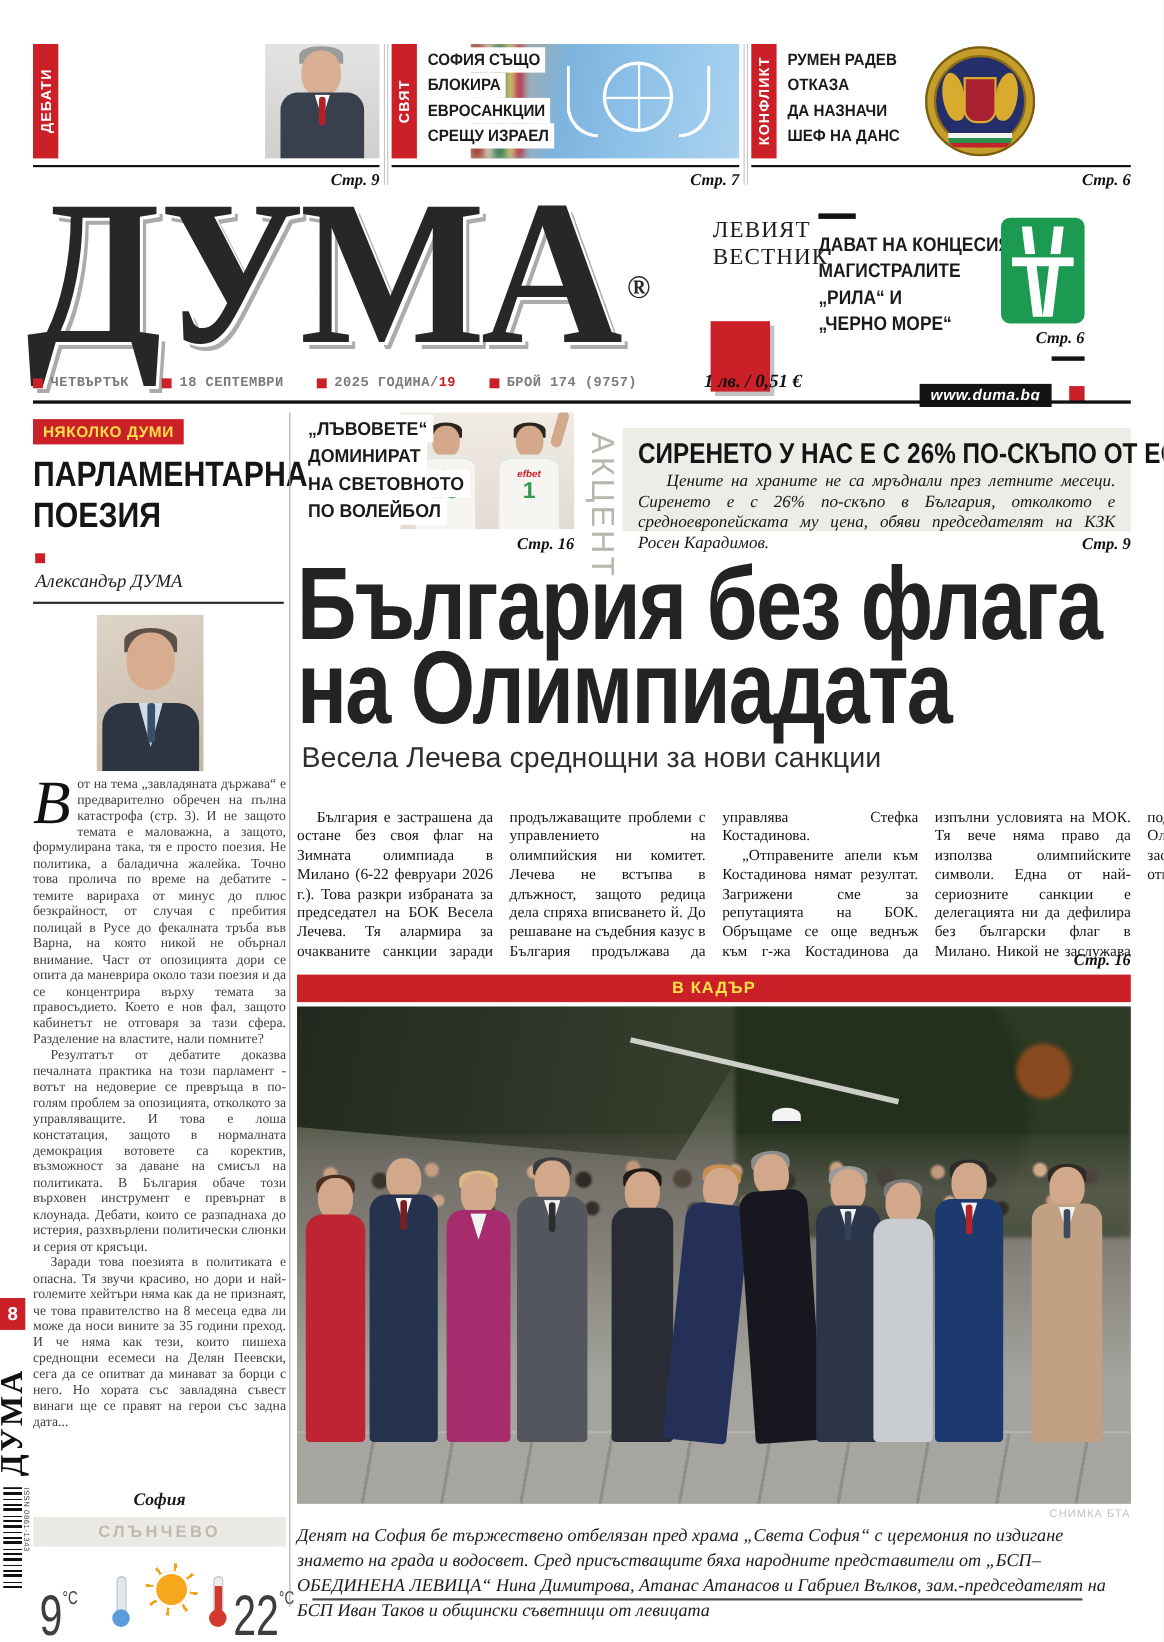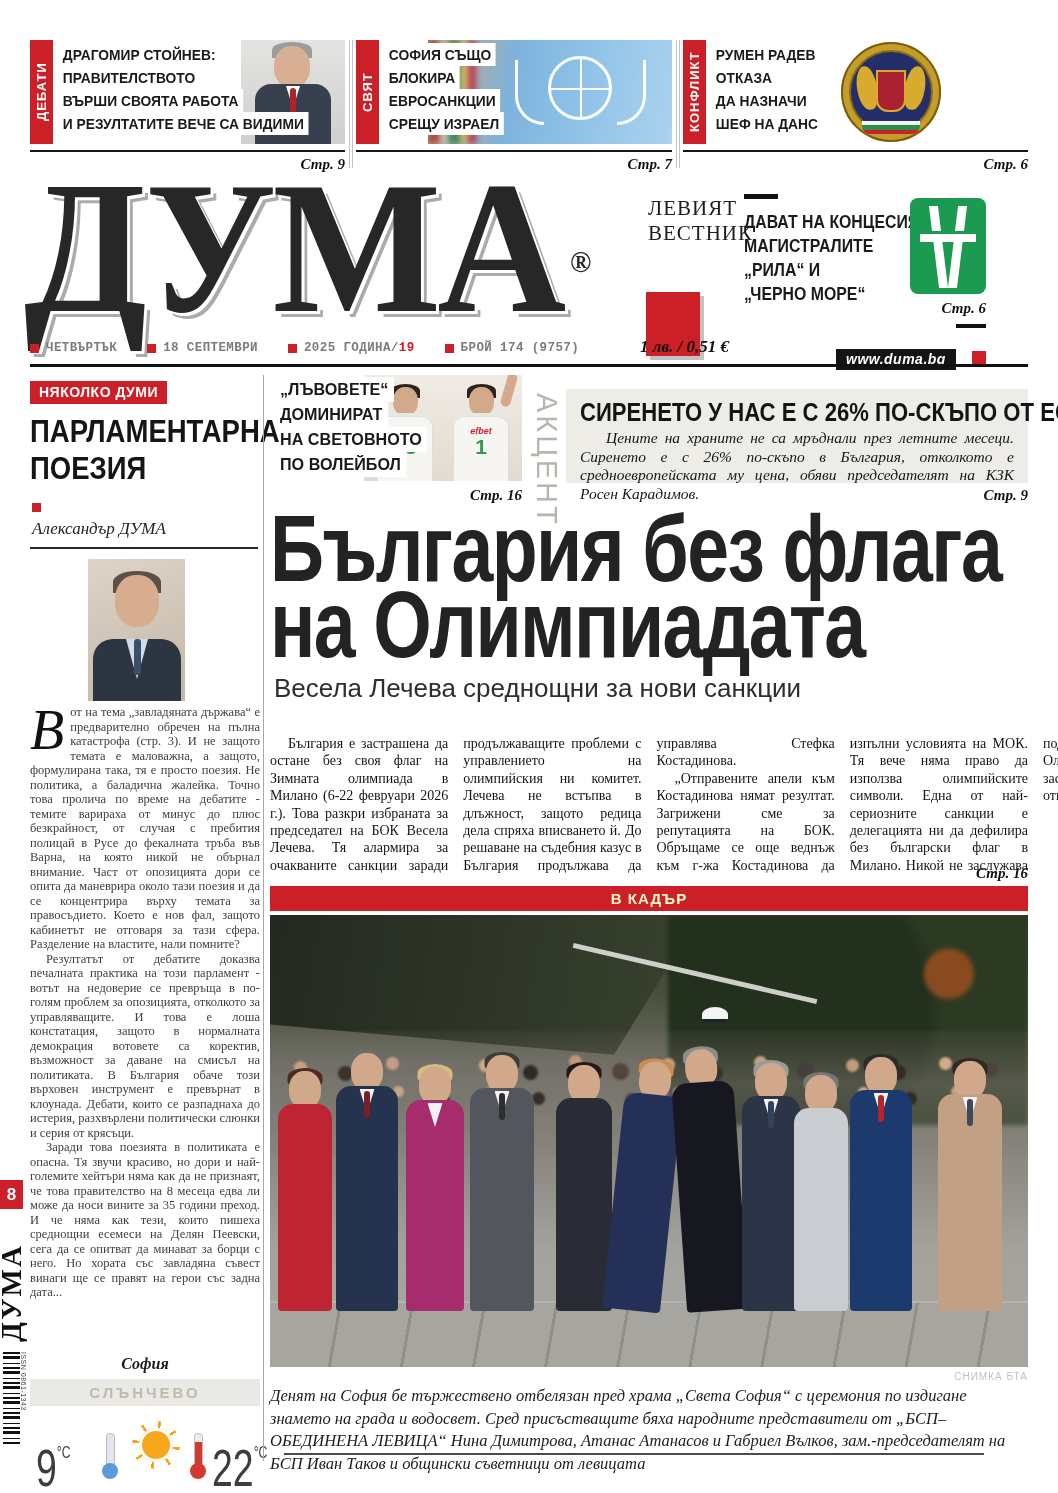--- a/index.html
+++ b/index.html
@@ -68,21 +68,21 @@
   
   .dateline{position:absolute;left:30px;top:341px;display:flex;gap:30px;align-items:flex-start;
             font-weight:bold;font-size:12.5px;color:#7c7c7c;letter-spacing:.4px;font-family:Liberation Mono, monospace;}
   .dateline .it{display:flex;align-items:center;gap:7px;}
   .dl-sq{width:9px;height:9px;background:#cb2027;}
   .dl-red{color:#cb2027;}
   .price{position:absolute;left:640px;top:337px;font-family:"Liberation Serif",serif;font-weight:bold;font-style:italic;font-size:17px;color:#111;}
   .mastrule{position:absolute;left:30px;top:364px;width:998px;height:3px;background:#111;}
   
   .leftcol{position:absolute;left:30px;top:375px;width:230px;}
-  .optag{position:absolute;left:0;top:6px;background:#cb2027;color:#ffffff;font-weight:bold;font-size:14px;
+  .optag{position:absolute;left:0;top:6px;background:#cb2027;color:#fde047;font-weight:bold;font-size:14px;
          letter-spacing:.5px;padding:3px 9px 4px;}
   .optitle{position:absolute;left:0;top:38px;font-weight:bold;font-size:32px;line-height:37px;
            transform:scaleX(.86);transform-origin:0 0;white-space:nowrap;color:#151515;}
   .opbul{position:absolute;left:2px;top:128px;width:9px;height:9px;background:#cb2027;}
   .opauthor{position:absolute;left:2px;top:144px;font-family:"Liberation Serif",serif;font-style:italic;font-size:17px;color:#222;}
   .oprule{position:absolute;left:0;top:172px;width:228px;height:2px;background:#2a2a2a;}
   .auphoto{position:absolute;left:58px;top:184px;width:97px;height:142px;background:linear-gradient(160deg,#ded4c7 0%,#c2b6a7 100%);overflow:hidden;}
   .auhr{position:absolute;left:25px;top:12px;width:48px;height:22px;border-radius:50% 50% 0 0;background:#5d5048;}
   .auhd{position:absolute;left:27px;top:16px;width:44px;height:52px;border-radius:46%;background:#d8ac8e;}
   .ausut{position:absolute;left:5px;bottom:0;width:88px;height:62px;border-radius:20px 20px 0 0;background:#2d3542;}
@@ -144,21 +144,21 @@
           font-size:15.5px;line-height:18.5px;text-align:justify;color:#161616;}
   .akbody .ind{display:inline-block;width:26px;}
   .akpage{position:absolute;left:296px;top:112px;width:462px;text-align:right;}
   .headline{position:absolute;left:0;top:136px;font-weight:bold;font-size:94px;line-height:76px;
             letter-spacing:-2px;color:#232323;transform:scaleX(.8);transform-origin:0 0;white-space:nowrap;}
   .subhead{position:absolute;left:4px;top:298px;font-size:26px;line-height:31px;color:#2e2e2e;}
   .maincols{position:absolute;left:0;top:360px;width:758px;height:152px;column-count:4;column-gap:15px;
             font-family:"Liberation Serif",serif;font-size:14px;line-height:17.4px;text-align:justify;color:#141414;}
   .maincols p{margin:0;text-indent:18px;}
   .mainpage{position:absolute;left:0;top:490px;width:758px;text-align:right;}
-  .vkbar{position:absolute;left:0;top:511px;width:758px;height:25px;background:#cb2027;color:#fef9c3;font-weight:bold;
+  .vkbar{position:absolute;left:0;top:511px;width:758px;height:25px;background:#cb2027;color:#fde047;font-weight:bold;
          font-size:15px;letter-spacing:1px;display:flex;align-items:center;justify-content:center;}
   
   .photo{position:absolute;left:0;top:540px;width:758px;height:452px;overflow:hidden;
          background:linear-gradient(180deg,#39402f 0%,#49513c 18%,#6c6c63 32%,#83817a 46%,#8f8d86 58%,#a3a29c 74%,#a8a7a1 100%);}
   .trees{position:absolute;right:0;top:0;width:360px;height:210px;filter:blur(2px);
          background:radial-gradient(circle at 78% 28%,#8a4a1f 0 24px,transparent 26px),
                     radial-gradient(circle at 30% 45%,#23301d 0 55%,transparent 60%),
                     radial-gradient(circle at 82% 68%,#2c3a23 0 48%,transparent 52%);}
   .tent{position:absolute;left:0;top:0;width:430px;height:152px;background:linear-gradient(100deg,#232920,#39422f);
         clip-path:polygon(0 0,100% 0,80% 92%,0 72%);}
@@ -191,26 +191,20 @@
            font-size:16.5px;line-height:22.5px;color:#1c1c1c;}
   .botrule{position:absolute;left:14px;top:1078px;width:700px;height:2px;background:#4a4a4a;}
 </style>
 </head>
 <body>
 
 <div class="page">
 
   <div class="tz" style="left:30px;width:315px;">
     <div class="tag">ДЕБАТИ</div>
-    <div class="lines">
-      <div>ДРАГОМИР СТОЙНЕВ:</div>
-      <div>ПРАВИТЕЛСТВОТО</div>
-      <div>ВЪРШИ СВОЯТА РАБОТА</div>
-      <div>И РЕЗУЛТАТИТЕ ВЕЧЕ СА ВИДИМИ</div>
-    </div>
     <div class="tzimg port1">
       <div class="p1hr"></div>
       <div class="p1hd"></div>
       <div class="p1sut"></div>
       <div class="p1sh"></div>
       <div class="p1ti"></div>
     </div>
   </div>
   <div class="tz-rule" style="left:30px;width:315px;"></div>
   <div class="tz-page pg" style="left:30px;width:315px;">Стр. 9</div>

